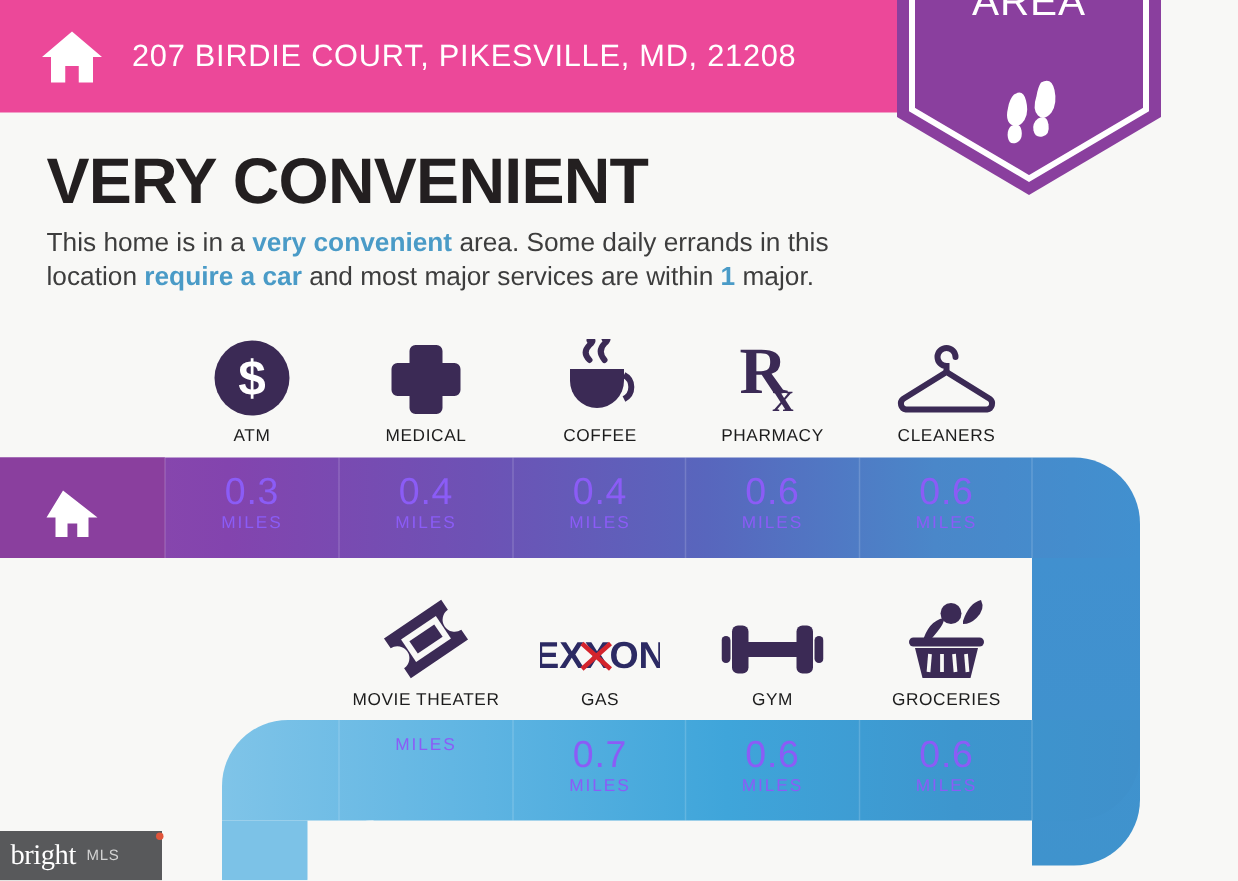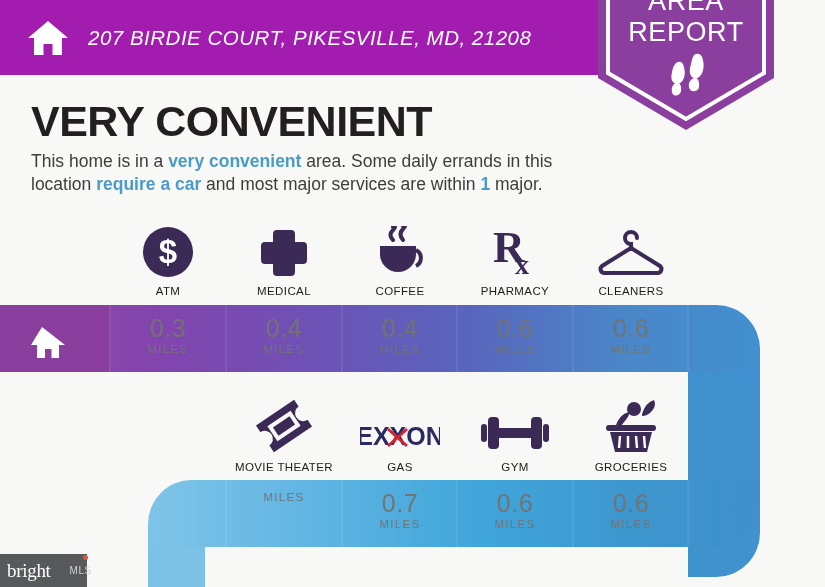--- a/index.html
+++ b/index.html
@@ -7,22 +7,22 @@
     width:825px;height:587px;overflow:hidden;
     background:#f7f7f5;
     font-family:"Liberation Sans","DejaVu Sans",sans-serif;
     position:relative;
   }
   #stage{position:absolute;left:0;top:0;width:825px;height:587px;overflow:hidden;background:#f8f8f6;}
 
   
   .header{
     position:absolute;left:0;top:0;width:733px;height:75px;
-    background:#a21caf;
-    display:flex;align-items:center;font-style:italic;
+    background:#ec4899;
+    display:flex;align-items:center;
   }
   .header-home{margin-left:26px;width:44px;height:44px;display:block;}
   .addr{
     color:#ffffff;font-size:20.5px;letter-spacing:.5px;
     margin-left:18px;font-weight:400;white-space:nowrap;
   }
 
   
   .badge{position:absolute;left:588px;top:-30px;width:196px;height:170px;}
   .badge svg{display:block;}
@@ -40,48 +40,48 @@
   .subtext{
     position:absolute;left:31px;top:150px;width:560px;
     font-size:17.5px;line-height:22.5px;color:#3d3d3d;
   }
   .hl{color:#4a9bc7;font-weight:bold;}
 
   
   .bars{position:absolute;left:0;top:300px;width:825px;height:287px;}
 
   .barlabel{
-    position:absolute;text-align:center;color:#737373;
+    position:absolute;text-align:center;color:#8b5cf6;
     font-weight:300;pointer-events:none;
   }
   .barlabel .num{display:block;font-size:25px;line-height:27px;letter-spacing:.5px;}
   .barlabel .unit{display:block;font-size:11.5px;letter-spacing:1.3px;margin-top:1px;}
 
   
   .iconcell{position:absolute;width:116px;text-align:center;}
   .iconcell .glyph{height:56px;display:flex;align-items:flex-end;justify-content:center;}
   .iconcell .cap{
     display:block;margin-top:7px;font-size:11.5px;font-weight:normal;
     color:#1c1c1c;letter-spacing:.4px;white-space:nowrap;
   }
 
   
   .brand{
-    position:absolute;left:0;top:554px;width:87px;height:33px;
+    position:absolute;left:0;top:554px;width:108px;height:33px;
     background:#58595b;display:flex;align-items:center;
   }
   .brand-bright{
     color:#fff;font-family:"Liberation Serif","DejaVu Serif",serif;
     font-size:19px;margin-left:7px;letter-spacing:-.3px;position:relative;
   }
   .brand-dot{
     position:absolute;right:-1px;top:1px;width:5px;height:5px;border-radius:50%;
     background:#e0553a;
   }
-  .brand-mls{color:#d2d2d2;font-size:10px;margin-left:19px;letter-spacing:.5px;}
+  .brand-mls{color:#d2d2d2;font-size:10px;margin-left:7px;letter-spacing:.5px;}
 </style>
 </head>
 <body>
 
 <div id="stage">
 
   <div class="header">
     <svg class="header-home" viewBox="0 0 44 44">
       <path d="M22 5 L42 22 L36 22 L36 39 L26.5 39 L26.5 28 L17.5 28 L17.5 39 L8 39 L8 22 L2 22 Z" fill="#ffffff"></path>
     </svg>
@@ -94,21 +94,20 @@
       <path d="M20 0 L176 0 L176 103 L98 149 L20 103 Z" fill="none" stroke="#ffffff" stroke-width="4"></path>
       <g fill="#ffffff">
         <path d="M88 93 q6 -4 8 4 q2 8 -1 13 q-4 6 -9 3 q-4 -3 -2 -11 q1 -6 4 -9 Z"></path>
         <path d="M86 114 q6 -3 7 3 q1 6 -3 8 q-5 2 -6 -3 q-1 -5 2 -8 Z"></path>
         <path d="M106 85 q7 -4 9 5 q2 9 -2 15 q-5 6 -9 2 q-4 -4 -1 -13 q1 -6 3 -9 Z"></path>
         <path d="M104 109 q6 -3 7 4 q1 7 -4 8 q-5 1 -6 -4 q-1 -5 3 -8 Z"></path>
       </g>
     </svg>
     <div class="badge-txt">
       <span>AREA</span><br>
-      <span>REPORT</span>
     </div>
   </div>
 
   <div class="headline">VERY CONVENIENT</div>
 
   <div class="subtext">
     <span>This home is in a </span><span class="hl">very convenient</span><span> area. Some daily errands in this location </span><span class="hl">require a car</span><span> and most major services are within </span><span class="hl">1</span><span> major.</span>
   </div>
 
   <div class="bars">

